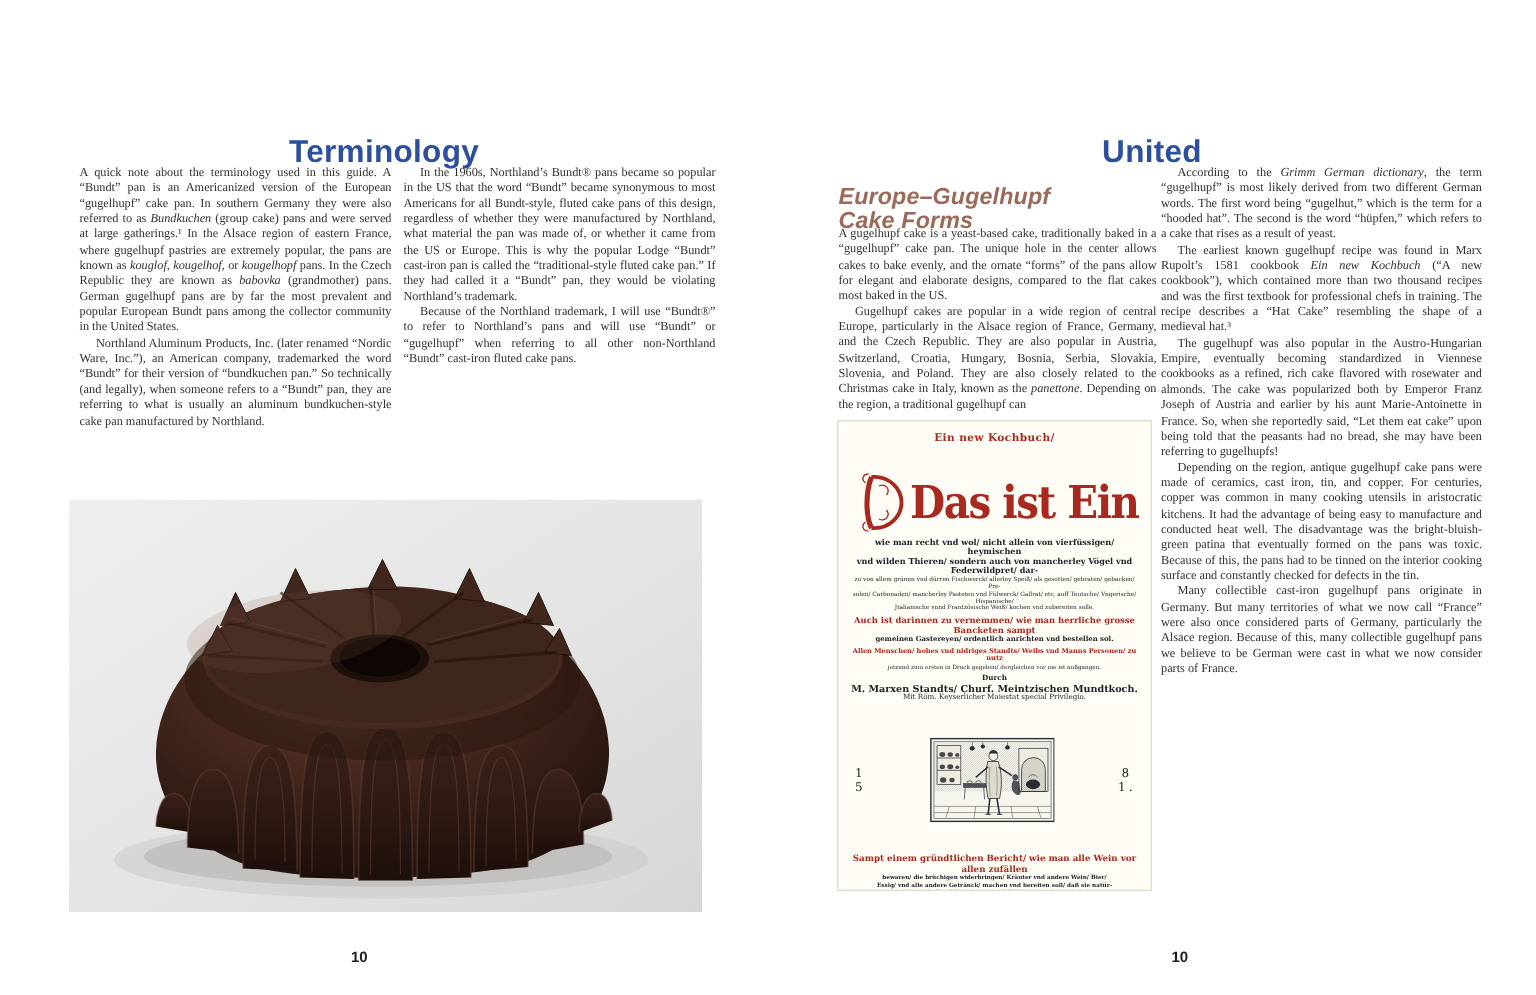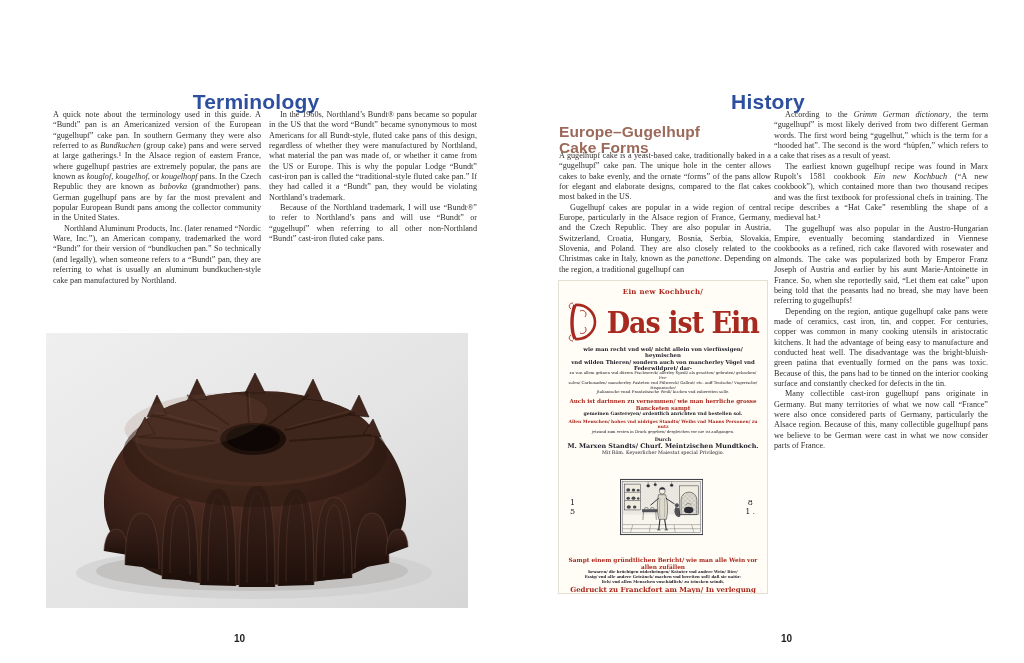--- a/index.html
+++ b/index.html
@@ -16,21 +16,21 @@
   }
   .page-title.left{left:0;}
   .page-title.right{left:512px;}
   .textcol{position:absolute;font-size:8.2px;line-height:10.35px;text-align:justify;color:#33302c;}
   .textcol p{margin:0;}
   .textcol p.ind{text-indent:11px;}
   .textcol i{font-style:italic;}
   .section-heading{
     position:absolute;left:559px;top:111px;width:212px;
     font-family:"Liberation Sans",sans-serif;font-weight:700;
-    font-size:15.5px;line-height:16.5px;color:#9c6a5a;letter-spacing:.1px;text-align:left;
+    font-size:15.5px;line-height:16.5px;color:#9c6a5a;letter-spacing:.1px;text-align:left;font-style:italic;
   }
   #l-col1{left:53px;top:110px;width:208px;height:225px;}
   #l-col2{left:269px;top:110px;width:208px;height:225px;}
   #r-col1{left:559px;top:151px;width:212px;height:145px;}
   #r-col2{left:774px;top:110px;width:214px;height:470px;}
   .photo{position:absolute;left:46px;top:333px;width:422px;height:275px;margin:0;}
   .photo svg{display:block;}
   .pageno{
     position:absolute;top:633px;font-family:"Liberation Sans",sans-serif;
     font-weight:700;font-size:10px;color:#1e1e1e;
@@ -40,21 +40,21 @@
 
   
   .cookbook{
     position:absolute;left:558px;top:280px;width:210px;height:314px;margin:0;
     background:#fffdf6;border:1px solid #e3dfd2;box-sizing:border-box;
     text-align:center;font-family:"DejaVu Serif",serif;color:#23222b;
     padding:6px 8px 4px;overflow:hidden;
   }
   .cb-red{color:#a8291f;}
   .cb-kicker{font-size:7px;font-weight:700;letter-spacing:.3px;}
-  .cb-titlerow{display:flex;align-items:center;justify-content:space-between;gap:4px;margin-top:5px;}
+  .cb-titlerow{display:flex;align-items:center;justify-content:flex-end;gap:4px;margin-top:18px;}
   .cb-title{font-size:27px;line-height:25px;font-weight:700;letter-spacing:-1px;transform:scaleY(1.12);}
   .cb-sub{font-size:12.5px;line-height:13px;font-weight:700;letter-spacing:-.3px;}
   .cb-blkintro{font-size:5.4px;line-height:6.3px;font-weight:700;margin-top:3px;}
   .cb-blksmall{font-size:3.9px;line-height:4.8px;}
   .cb-red1{font-size:5.6px;line-height:6.6px;font-weight:700;margin-top:3px;}
   .cb-black1{font-size:4.6px;line-height:5.6px;font-weight:700;}
   .cb-red2{font-size:4.4px;line-height:5.4px;font-weight:700;margin-top:2px;}
   .cb-black2{font-size:3.8px;line-height:4.6px;}
   .cb-durch{font-size:4.8px;line-height:6px;margin-top:2px;font-weight:700;}
   .cb-author{font-size:6.4px;line-height:8px;font-weight:700;}
@@ -162,21 +162,21 @@
         <ellipse cx="207" cy="105" rx="27" ry="13" fill="#0d0604"></ellipse>
 
         <ellipse cx="150" cy="88" rx="72" ry="26" fill="#8a5d48" opacity="0.16" transform="rotate(-8 150 88)"></ellipse>
       </svg>
     </figure>
 
     <div class="pageno" id="pageno-left">10</div>
   </section>
 
   <section>
-    <h1 class="page-title right">History</h1>
+    <h1 class="page-title right">United</h1>
 
     <h2 class="section-heading">
       <span>Europe–Gugelhupf</span><br>
       <span>Cake Forms</span>
     </h2>
 
     <div class="textcol" id="r-col1">
       <p>A gugelhupf cake is a yeast-based cake, traditionally baked in a “gugelhupf” cake pan. The unique hole in the center allows cakes to bake evenly, and the ornate “forms” of the pans allow for elegant and elaborate designs, compared to the flat cakes most baked in the US.</p>
       <p class="ind">Gugelhupf cakes are popular in a wide region of central Europe, particularly in the Alsace region of France, Germany, and the Czech Republic. They are also popular in Austria, Switzerland, Croatia, Hungary, Bosnia, Serbia, Slovakia, Slovenia, and Poland. They are also closely related to the Christmas cake in Italy, known as the <i>panettone</i>. Depending on the region, a traditional gugelhupf can</p>
     </div>

